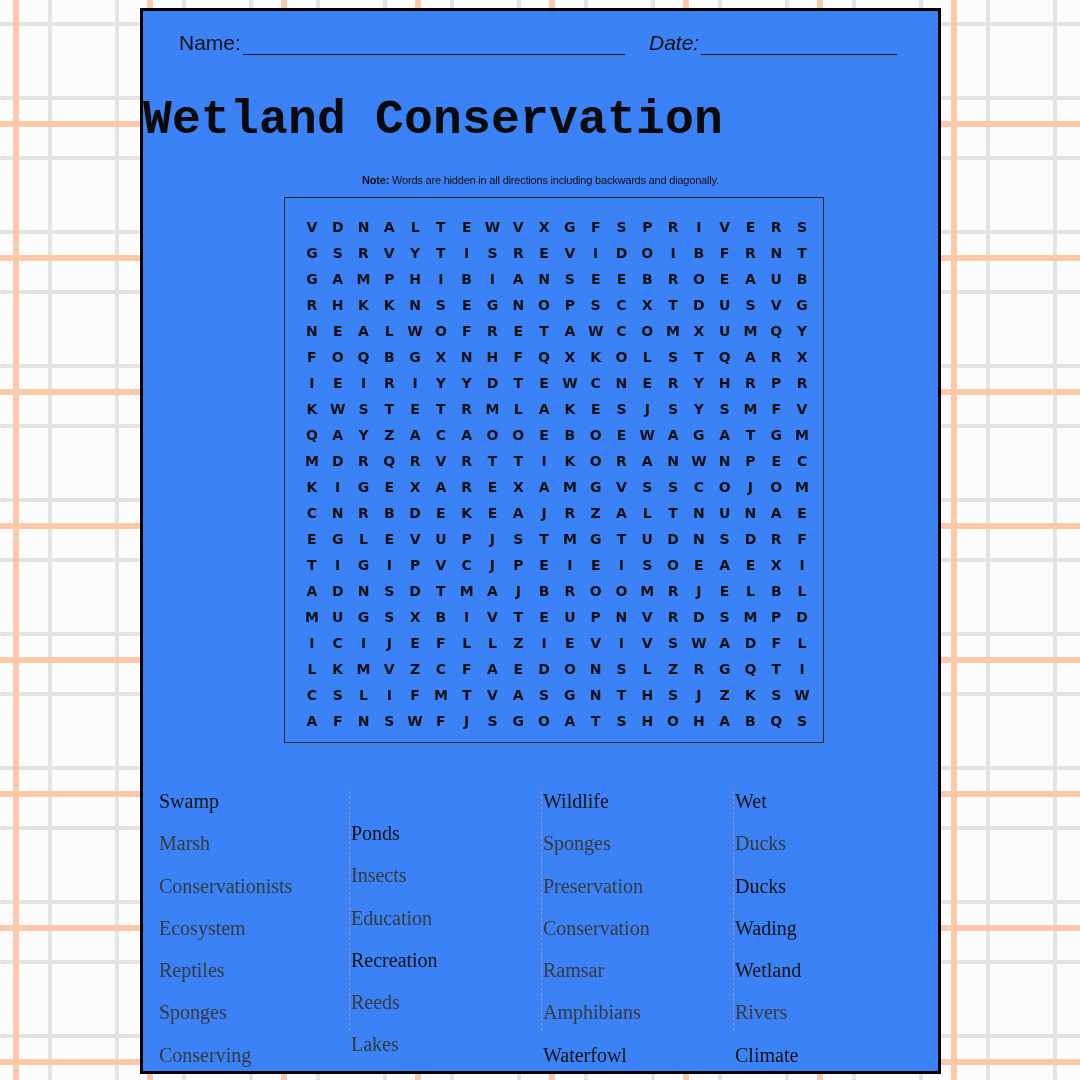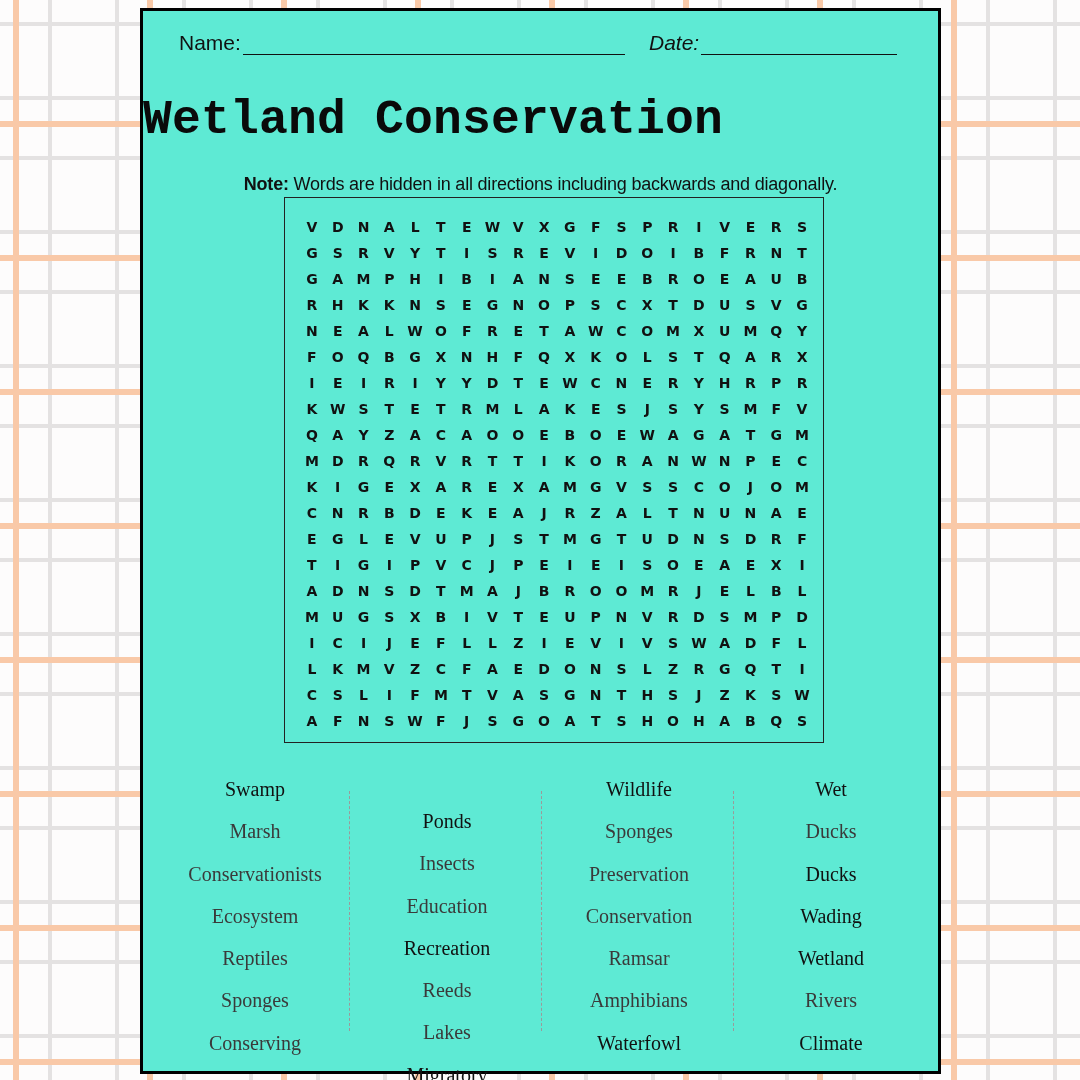--- a/index.html
+++ b/index.html
@@ -9,58 +9,58 @@
     background-image:
       linear-gradient(to right, transparent 0px, transparent 13px, #f9c9a8 13px, #f9c9a8 19px, transparent 19px),
       linear-gradient(to bottom, transparent 0px, transparent 121px, #f9c9a8 121px, #f9c9a8 127px, transparent 127px),
       linear-gradient(to right, transparent 0px, transparent 48px, #e4e2e2 48px, #e4e2e2 52px, transparent 52px, transparent 115px, #e4e2e2 115px, #e4e2e2 119px, transparent 119px),
       linear-gradient(to bottom, transparent 0px, transparent 22px, #e4e2e2 22px, #e4e2e2 26px, transparent 26px, transparent 96px, #e4e2e2 96px, #e4e2e2 100px, transparent 100px);
     background-size: 134px 1080px, 1080px 134px, 134px 1080px, 1080px 134px;
     font-family: "Liberation Sans", sans-serif;
   }
   .page {
     position: absolute; left: 140px; top: 8px; width: 795px; height: 1060px;
-    background: #5eead4; border: 3px solid #000;
+    background: #3b82f6; border: 3px solid #000;
   }
   .header-row {
     position: absolute; top: 20px; left: 36px; right: 40px; height: 30px;
     font-family: "Liberation Sans", sans-serif; font-size: 21px; color: #111;
   }
   .name-field { position: absolute; left: 0; top: 0; display: flex; align-items: flex-end; }
   .date-field { position: absolute; left: 470px; top: 0; display: flex; align-items: flex-end; font-style: italic; }
   .fill-line { display: inline-block; border-bottom: 1.5px solid #111; height: 22px; margin-left: 2px; }
   .name-line { width: 382px; }
   .date-line { width: 196px; }
   .title {
     position: absolute; top: 82px; left: 0; right: 0; 
     font-family: Liberation Mono, monospace; font-weight: bold; font-size: 48px; color: #0a0a0a;
     letter-spacing: 0.2px;
   }
   .note {
     position: absolute; top: 163px; left: 0; right: 0; text-align: center;
-    font-size: 18px; color: #111; letter-spacing: -0.2px;
+    font-size: 11px; color: #111; letter-spacing: -0.2px;
   }
   .note b { font-weight: bold; }
   .grid-box {
     position: absolute; left: 141px; top: 186px; width: 540px; height: 546px;
     border: 1.5px solid #222; box-sizing: border-box;
   }
   .grid {
     position: absolute; left: 14px; top: 16px;
     display: grid; grid-template-columns: repeat(20, 25.8px); grid-auto-rows: 26px;
   }
   .cell {
     font-family: "DejaVu Sans", sans-serif; font-weight: bold; font-size: 14px; color: #111;
     text-align: center; line-height: 26px; width: 25.8px;
   }
   .words {
     position: absolute; top: 758px; left: 16px; width: 768px; height: 290px;
   }
   .word-col {
-    position: absolute; top: 4px; width: 192px; text-align: center;
+    position: absolute; top: 16px; width: 192px; 
   }
   .word {
     font-family: "Liberation Serif", serif; font-size: 20px; color: #3a3a3a;
     height: 42.3px; line-height: 32px;
   }
   .word.dark { color: #111; }
   .divider {
     position: absolute; top: 22px; height: 240px; width: 0;
     border-left: 1.5px dashed #9a9a9a;
   }

